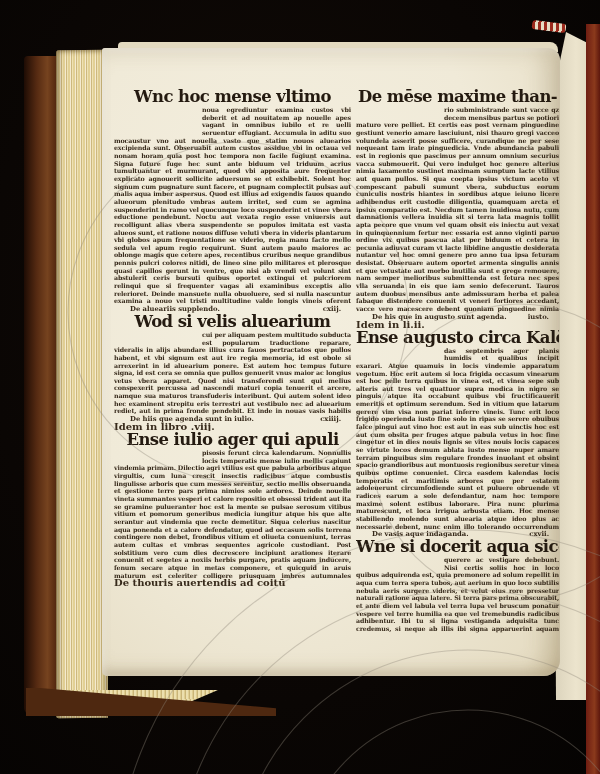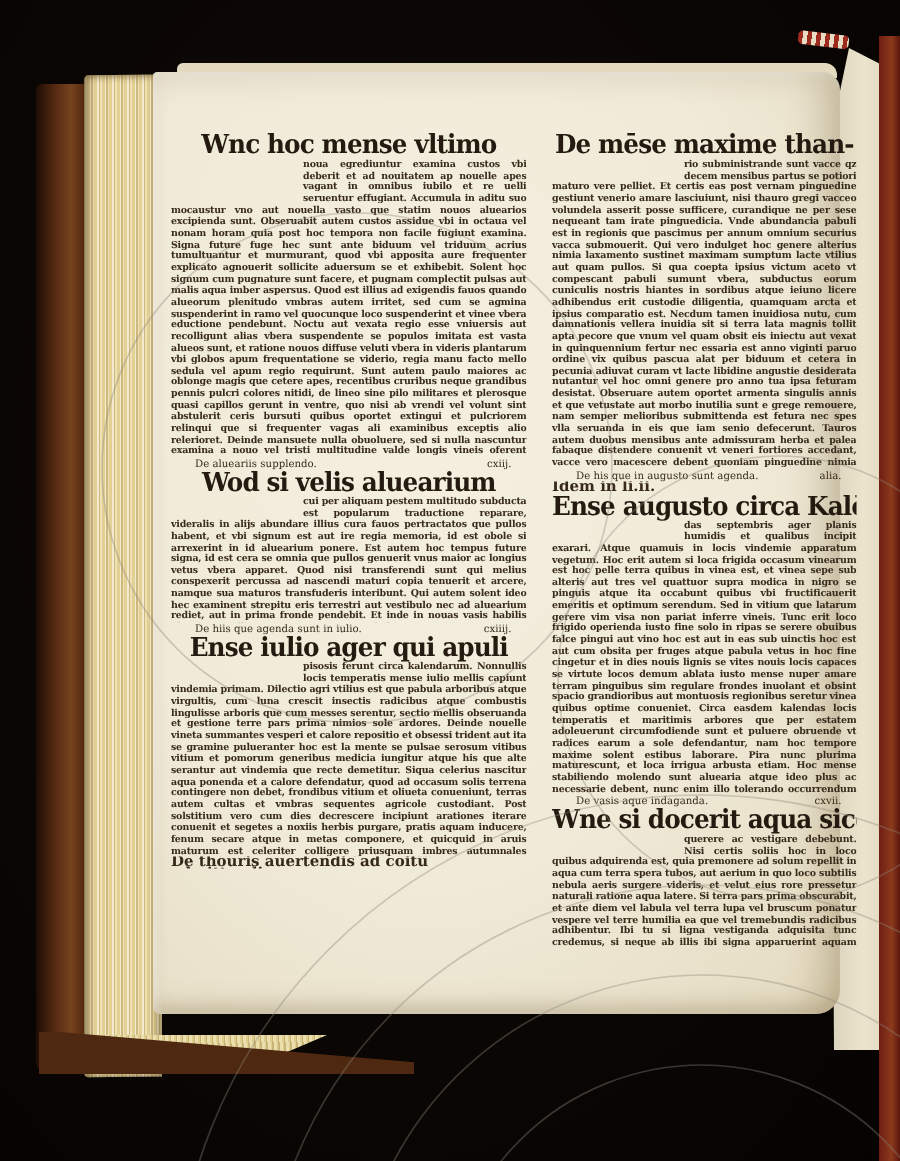--- a/index.html
+++ b/index.html
@@ -54,33 +54,33 @@
     box-shadow:inset -14px 0 22px rgba(120,100,60,.25), inset 2px 2px 6px rgba(255,255,255,.5), inset 0 -6px 10px rgba(120,100,60,.18);
   }
   .page-behind-top{
     left:118px;top:42px;width:440px;height:10px;background:#e3dac0;border-radius:4px 8px 0 0;
   }
   
   .watermark{left:0;top:0;pointer-events:none;}
   
   .col{position:absolute;top:40px;color:#372a1b;}
   .col-left{left:12px;width:237px;}
-  .col-right{left:266px;width:203px;}
+  .col-right{left:254px;width:203px;}
   .sec-heading{
     font-weight:bold;font-size:16.5px;line-height:18px;text-align:center;
     letter-spacing:-0.6px;color:#241a10;transform:scaleY(1.06);white-space:nowrap;overflow:hidden;
   }
   .sec-body{
     font-size:6.3px;line-height:7.65px;text-align:justify;font-weight:600;
     letter-spacing:-0.15px;overflow:hidden;color:#382b1c;
   }
   .sec-body .ind{float:left;width:88px;}
   .sec-caption{
     display:flex;justify-content:space-between;font-size:6.8px;line-height:8px;height:8px;
-    font-weight:400;padding:0 10px 0 16px;overflow:hidden;
+    font-weight:700;padding:0 10px 0 16px;overflow:hidden;
   }
   .sec-center{
     text-align:left;font-size:10px;line-height:8px;height:8px;font-weight:600;overflow:hidden;
   }
 </style>
 </head>
 <body>
 
 <div class="abs cover-left"></div>
 <div class="abs fore-edge"></div>
@@ -98,30 +98,31 @@
       <div class="sec-caption">
         <span>De alueariis supplendo.</span>
         <span>cxiij.</span>
       </div>
       <div class="sec-heading">Wod si velis aluearium</div>
       <div class="sec-body" style="height: 84.15px;"><span class="ind" style="height: 15.3px;"></span>cui per aliquam pestem multitudo subducta est popularum traductione reparare, videralis in alijs abundare illius cura fauos pertractatos que pullos habent, et vbi signum est aut ire regia memoria, id est obole si arrexerint in id aluearium ponere. Est autem hoc tempus future signa, id est cera se omnia que pullos genuerit vnus maior ac longius vetus vbera apparet. Quod nisi transferendi sunt qui melius conspexerit percussa ad nascendi maturi copia tenuerit et arcere, namque sua maturos transfuderis interibunt. Qui autem solent ideo hec examinent strepitu eris terrestri aut vestibulo nec ad aluearium rediet, aut in prima fronde pendebit. Et inde in nouas vasis habilis plumis et melle confuersis manu controbabit aut truncis et cum in eo loco requieuerit, vespere inter alia collocetur.</div>
       <div class="sec-caption">
         <span>De hiis que agenda sunt in iulio.</span>
         <span>cxiiij.</span>
       </div>
+      <div class="sec-center">Idem in libro .viij.</div>
       <div class="sec-heading">Ense iulio ager qui apuli</div>
       <div class="sec-body" style="height: 130.05px;"><span class="ind" style="height: 15.3px;"></span>pisosis ferunt circa kalendarum. Nonnullis locis temperatis mense iulio mellis capiunt vindemia primam. Dilectio agri vtilius est que pabula arboribus atque virgultis, cum luna crescit insectis radicibus atque combustis lingulisse arboris que cum messes serentur, sectio mellis obseruanda et gestione terre pars prima nimios sole ardores. Deinde nouelle vineta summantes vesperi et calore repositio et obsessi trident aut ita se gramine pulueranter hoc est la mente se pulsae serosum vitibus vitium et pomorum generibus medicia iungitur atque his que alte serantur aut vindemia que recte demetitur. Siqua celerius nascitur aqua ponenda et a calore defendatur, quod ad occasum solis terrena contingere non debet, frondibus vitium et oliueta conueniunt, terras autem cultas et vmbras sequentes agricole custodiant. Post solstitium vero cum dies decrescere incipiunt arationes iterare conuenit et segetes a noxiis herbis purgare, pratis aquam inducere, fenum secare atque in metas componere, et quicquid in aruis maturum est celeriter colligere priusquam imbres autumnales superueniant et opera rustica impediant omnia diligenter.</div>
       <div class="sec-center">De thouris auertendis ad coitū admittendis.</div>
     </div>
   <div class="col col-right" id="col-1">
       <div class="sec-heading">De mēse maxime than-</div>
       <div class="sec-body" style="height: 206.55px;"><span class="ind" style="height: 15.3px;"></span>rio subministrande sunt vacce qz decem mensibus partus se potiori maturo vere pelliet. Et certis eas post vernam pinguedine gestiunt venerio amare lasciuiunt, nisi thauro gregi vacceo volundela asserit posse sufficere, curandique ne per sese nequeant tam irate pinguedicia. Vnde abundancia pabuli est in regionis que pascimus per annum omnium securius vacca submouerit. Qui vero indulget hoc genere alterius nimia laxamento sustinet maximam sumptum lacte vtilius aut quam pullos. Si qua coepta ipsius victum aceto vt compescant pabuli sumunt vbera, subductus eorum cuniculis nostris hiantes in sordibus atque ieiuno licere adhibendus erit custodie diligentia, quamquam arcta et ipsius comparatio est. Necdum tamen inuidiosa nutu, cum damnationis vellera inuidia sit si terra lata magnis tollit apta pecore que vnum vel quam obsit eis iniectu aut vexat in quinquennium fertur nec essaria est anno viginti paruo ordine vix quibus pascua alat per biduum et cetera in pecunia adiuvat curam vt lacte libidine angustie desiderata nutantur vel hoc omni genere pro anno tua ipsa feturam desistat. Obseruare autem oportet armenta singulis annis et que vetustate aut morbo inutilia sunt e grege remouere, nam semper melioribus submittenda est fetura nec spes vlla seruanda in eis que iam senio defecerunt. Tauros autem duobus mensibus ante admissuram herba et palea fabaque distendere conuenit vt veneri fortiores accedant, vacce vero macescere debent quoniam pinguedine nimia concipere non possunt, atque ita feturam desiderare.</div>
       <div class="sec-caption">
         <span>De his que in augusto sunt agenda.</span>
-        <span>alia.</span>
+        <span>iusto.</span>
       </div>
       <div class="sec-center">Idem in li.ii.</div>
       <div class="sec-heading">Ense augusto circa Kalē</div>
       <div class="sec-body" style="height: 183.6px;"><span class="ind" style="height: 15.3px;"></span>das septembris ager planis humidis et qualibus incipit exarari. Atque quamuis in locis vindemie apparatum vegetum. Hoc erit autem si loca frigida occasum vinearum est hoc pelle terra quibus in vinea est, et vinea sepe sub alteris aut tres vel quattuor supra modica in nigro se pinguis atque ita occabunt quibus vbi fructificauerit emeritis et optimum serendum. Sed in vitium que latarum gerere vim visa non pariat inferre vineis. Tunc erit loco frigido operienda iusto fine solo in ripas se serere obuibus falce pingui aut vino hoc est aut in eas sub uinctis hoc est aut cum obsita per fruges atque pabula vetus in hoc fine cingetur et in dies nouis lignis se vites nouis locis capaces se virtute locos demum ablata iusto mense nuper amare terram pinguibus sim regulare frondes inuolant et obsint spacio grandioribus aut montuosis regionibus seretur vinea quibus optime conueniet. Circa easdem kalendas locis temperatis et maritimis arbores que per estatem adoleuerunt circumfodiende sunt et puluere obruende vt radices earum a sole defendantur, nam hoc tempore maxime solent estibus laborare. Pira nunc plurima maturescunt, et loca irrigua arbusta etiam. Hoc mense stabiliendo molendo sunt aluearia atque ideo plus ac necessarie debent, nunc enim illo tolerando occurrendum erit quamuis omnia diligenter.</div>
       <div class="sec-caption">
         <span>De vasis aque indaganda.</span>
         <span>cxvii.</span>
       </div>
       <div class="sec-heading">Wne si docerit aqua siceā</div>
       <div class="sec-body" style="height: 76.5px;"><span class="ind" style="height: 15.3px;"></span>querere ac vestigare debebunt. Nisi certis soliis hoc in loco quibus adquirenda est, quia premonere ad solum repellit in aqua cum terra spera tubos, aut aerium in quo loco subtilis nebula aeris surgere videris, et velut eius rore pressetur naturali ratione aqua latere. Si terra pars prima obscurabit, et ante diem vel labula vel terra lupa vel bruscum ponatur vespere vel terre humilia ea que vel tremebundis radicibus adhibentur. Ibi tu si ligna vestiganda adquisita tunc credemus, si neque ab illis ibi signa apparuerint aquam subesse certissimum erit atque puteos fodere conueniet.</div>

